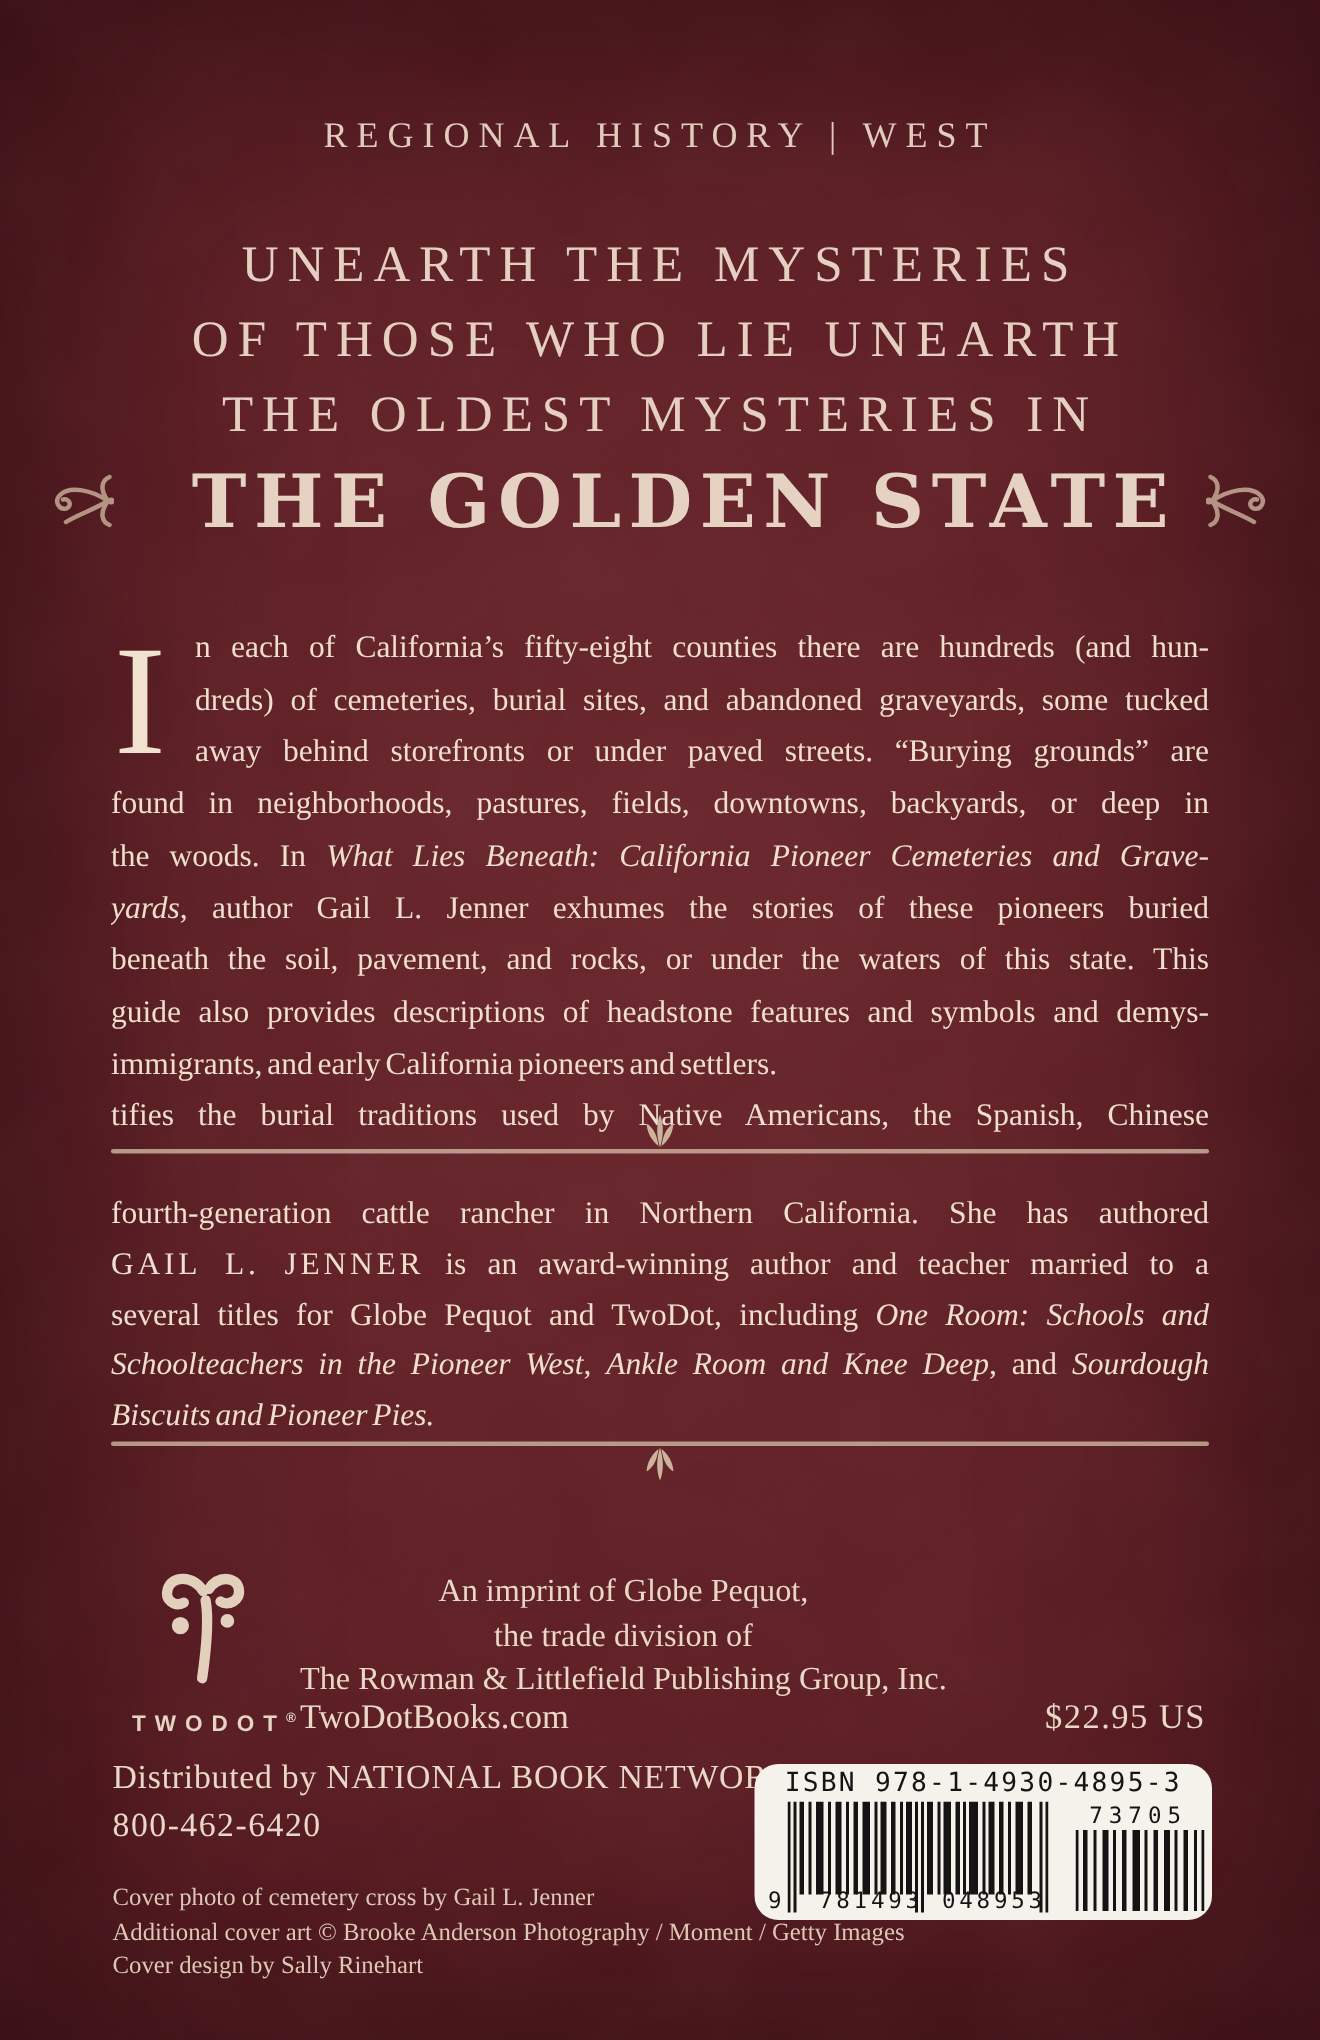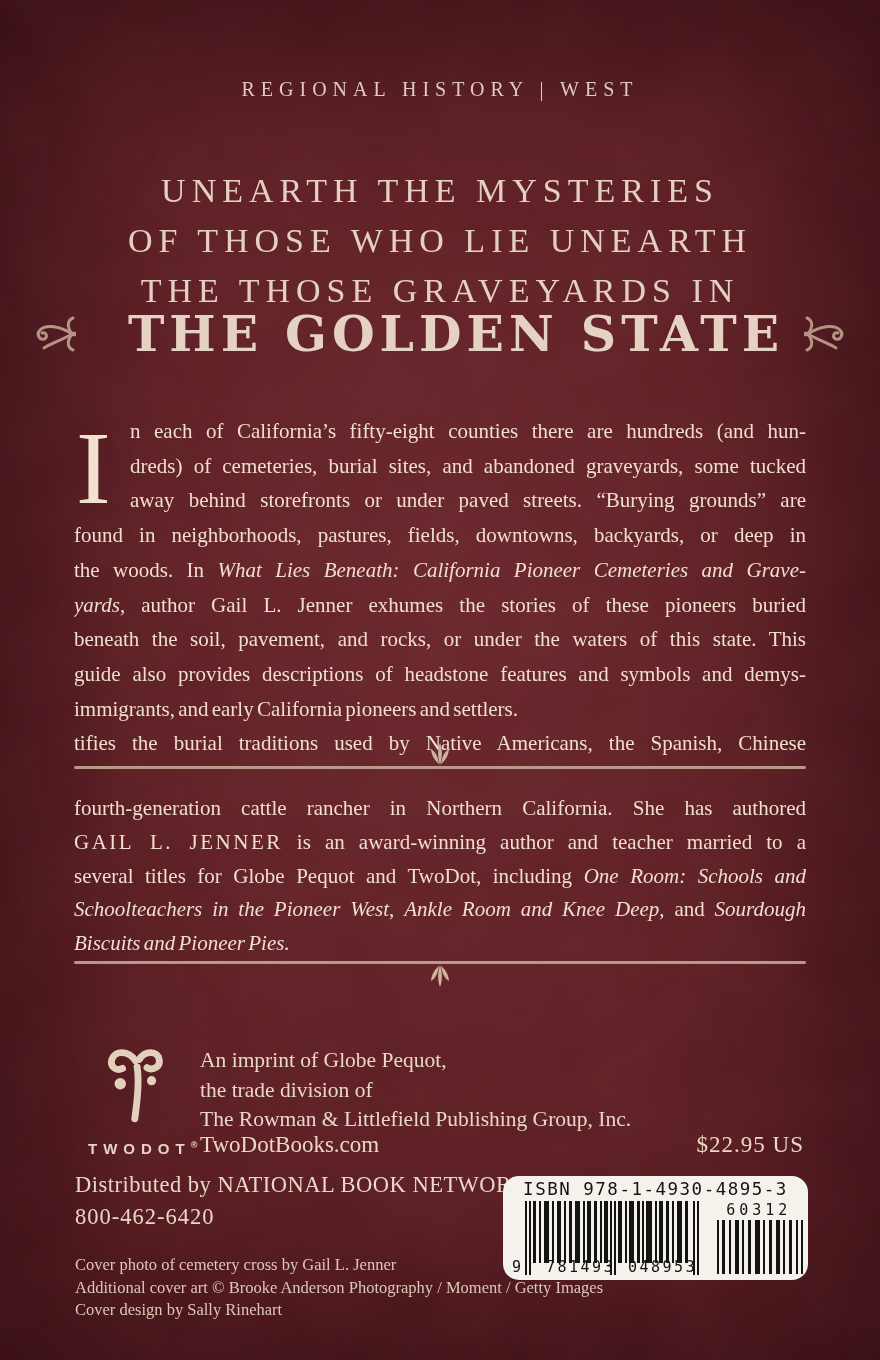--- a/index.html
+++ b/index.html
@@ -13,25 +13,25 @@
       radial-gradient(ellipse 140% 120% at 50% 50%, #5c1e25 0%, #541a20 55%, #471419 82%, #3a0f14 100%);
     background-color:#541a20;
     box-shadow: inset 0 0 160px 40px rgba(25,4,8,0.55);
     color:#ead9c6;
   }
   .mottle { position:absolute; inset:0; pointer-events:none; opacity:.5; }
   .grain  { position:absolute; inset:0; pointer-events:none; mix-blend-mode:overlay; }
 
   .category {
     position:absolute; top:78px; left:0; width:100%;
-    text-align:center; font-size:20px; letter-spacing:6px;
+    text-align:center; font-size:24px; letter-spacing:6px;
     color:#e0cbbc;
   }
 
-  .headline { position:absolute; top:166px; left:40px; width:800px; text-align:center;font-family:Liberation Serif, serif; }
+  .headline { position:absolute; top:152px; left:40px; width:800px; text-align:center;font-family:Liberation Serif, serif; }
   .headline .hline {
     font-size:34px; letter-spacing:6px; line-height:50px; color:#e4cfc0;
   }
   .golden-row {
     position:absolute; top:305px; left:0; width:100%;
     display:flex; align-items:center; justify-content:center; gap:20px;
   }
   .golden-title {
     font-family:"DejaVu Serif","Liberation Serif",serif;
     font-weight:bold; font-size:49px; letter-spacing:5px; color:#e6d2c3;margin-left:32px;
@@ -65,21 +65,21 @@
     font-size:21px; line-height:33.8px; color:#efdfcc; word-spacing:-2px;
   }
 
   .pub-block { position:absolute; top:1044px; left:88px; }
   .twodot-mark { width:76px; height:84px; display:block; margin-left:8px; }
   .twodot-label {
     margin-top:12px; font-family:"Liberation Sans","DejaVu Sans",sans-serif;
     font-weight:bold; font-size:15px; letter-spacing:6px; color:#e6d4c2; white-space:nowrap;
   }
   .twodot-label sup { font-size:9px; letter-spacing:0; }
-  .imprint { position:absolute; top:1046px; left:200px; font-size:21.5px; line-height:29.5px; color:#e9d8c5; }
+  .imprint { position:absolute; top:1046px; left:200px; font-size:21.5px; line-height:29.5px; color:#e9d8c5;text-align:center; }
   .website  { position:absolute; top:1132px; left:200px; font-size:23px; color:#e9d8c5; }
   .price    { position:absolute; top:1132px; right:76px; font-size:23px; letter-spacing:1px; color:#e9d8c5; }
 
   .distributed { position:absolute; top:1172px; left:75px; font-size:22.5px; letter-spacing:.5px; color:#e9d8c5; }
   .phone       { position:absolute; top:1204px; left:75px; font-size:22.5px; letter-spacing:1px; color:#e9d8c5; }
 
   .credits { position:absolute; top:1238px; left:75px; font-size:16.5px; line-height:22.5px; color:#ddc8b6;margin-top:16px; }
 
   .barcode-box {
     position:absolute; top:1176px; left:503px; width:305px; height:104px;
@@ -116,21 +116,21 @@
       <feColorMatrix type="matrix" values="0 0 0 0 0.85  0 0 0 0 0.75  0 0 0 0 0.65  0 0 0 0.07 0"></feColorMatrix>
       </filter>
     <rect width="880" height="1360" filter="url(#grainf)"></rect>
   </svg>
 
   <div class="category">REGIONAL HISTORY | WEST</div>
 
   <div class="headline">
       <div class="hline">UNEARTH THE MYSTERIES</div>
       <div class="hline">OF THOSE WHO LIE UNEARTH</div>
-      <div class="hline">THE THOSE GRAVEYARDS IN</div>
+      <div class="hline">THE OLDEST MYSTERIES IN</div>
     </div>
   <div class="golden-row">
     <svg class="fleuron" viewBox="0 0 44 40">
       <g fill="none" stroke="#cdb29c" stroke-width="3" stroke-linecap="round">
         <path d="M40 20 C28 12 14 10 8 16 C4 20 7 26 12 25 C16 24 15 18 10 19"></path>
         <path d="M40 20 C30 26 18 30 12 34"></path>
         <path d="M40 20 C34 12 36 6 41 4"></path>
         <path d="M40 20 C34 28 36 34 41 36"></path>
       </g>
       <circle cx="42" cy="20" r="2.4" fill="#cdb29c"></circle>
@@ -258,21 +258,21 @@
             <rect x="152" y="0" width="5" height="62"></rect>
               <rect x="160" y="0" width="3" height="62"></rect>
             <rect x="168" y="0" width="2" height="74"></rect>
               <rect x="172" y="0" width="2" height="74"></rect>
           </g>
         </svg>
         <span class="grp g1">781493</span>
         <span class="grp g2">048953</span>
       </div>
       <div class="supp">
-        <div class="num">60312</div>
+        <div class="num">73705</div>
         <svg width="86" height="54" viewBox="0 0 86 54">
           <g fill="#141414">
             <rect x="0" y="0" width="2" height="54"></rect>
               <rect x="5" y="0" width="3" height="54"></rect>
             <rect x="12" y="0" width="2" height="54"></rect>
               <rect x="18" y="0" width="4" height="54"></rect>
             <rect x="25" y="0" width="2" height="54"></rect>
               <rect x="31" y="0" width="3" height="54"></rect>
             <rect x="38" y="0" width="5" height="54"></rect>
               <rect x="46" y="0" width="2" height="54"></rect>

